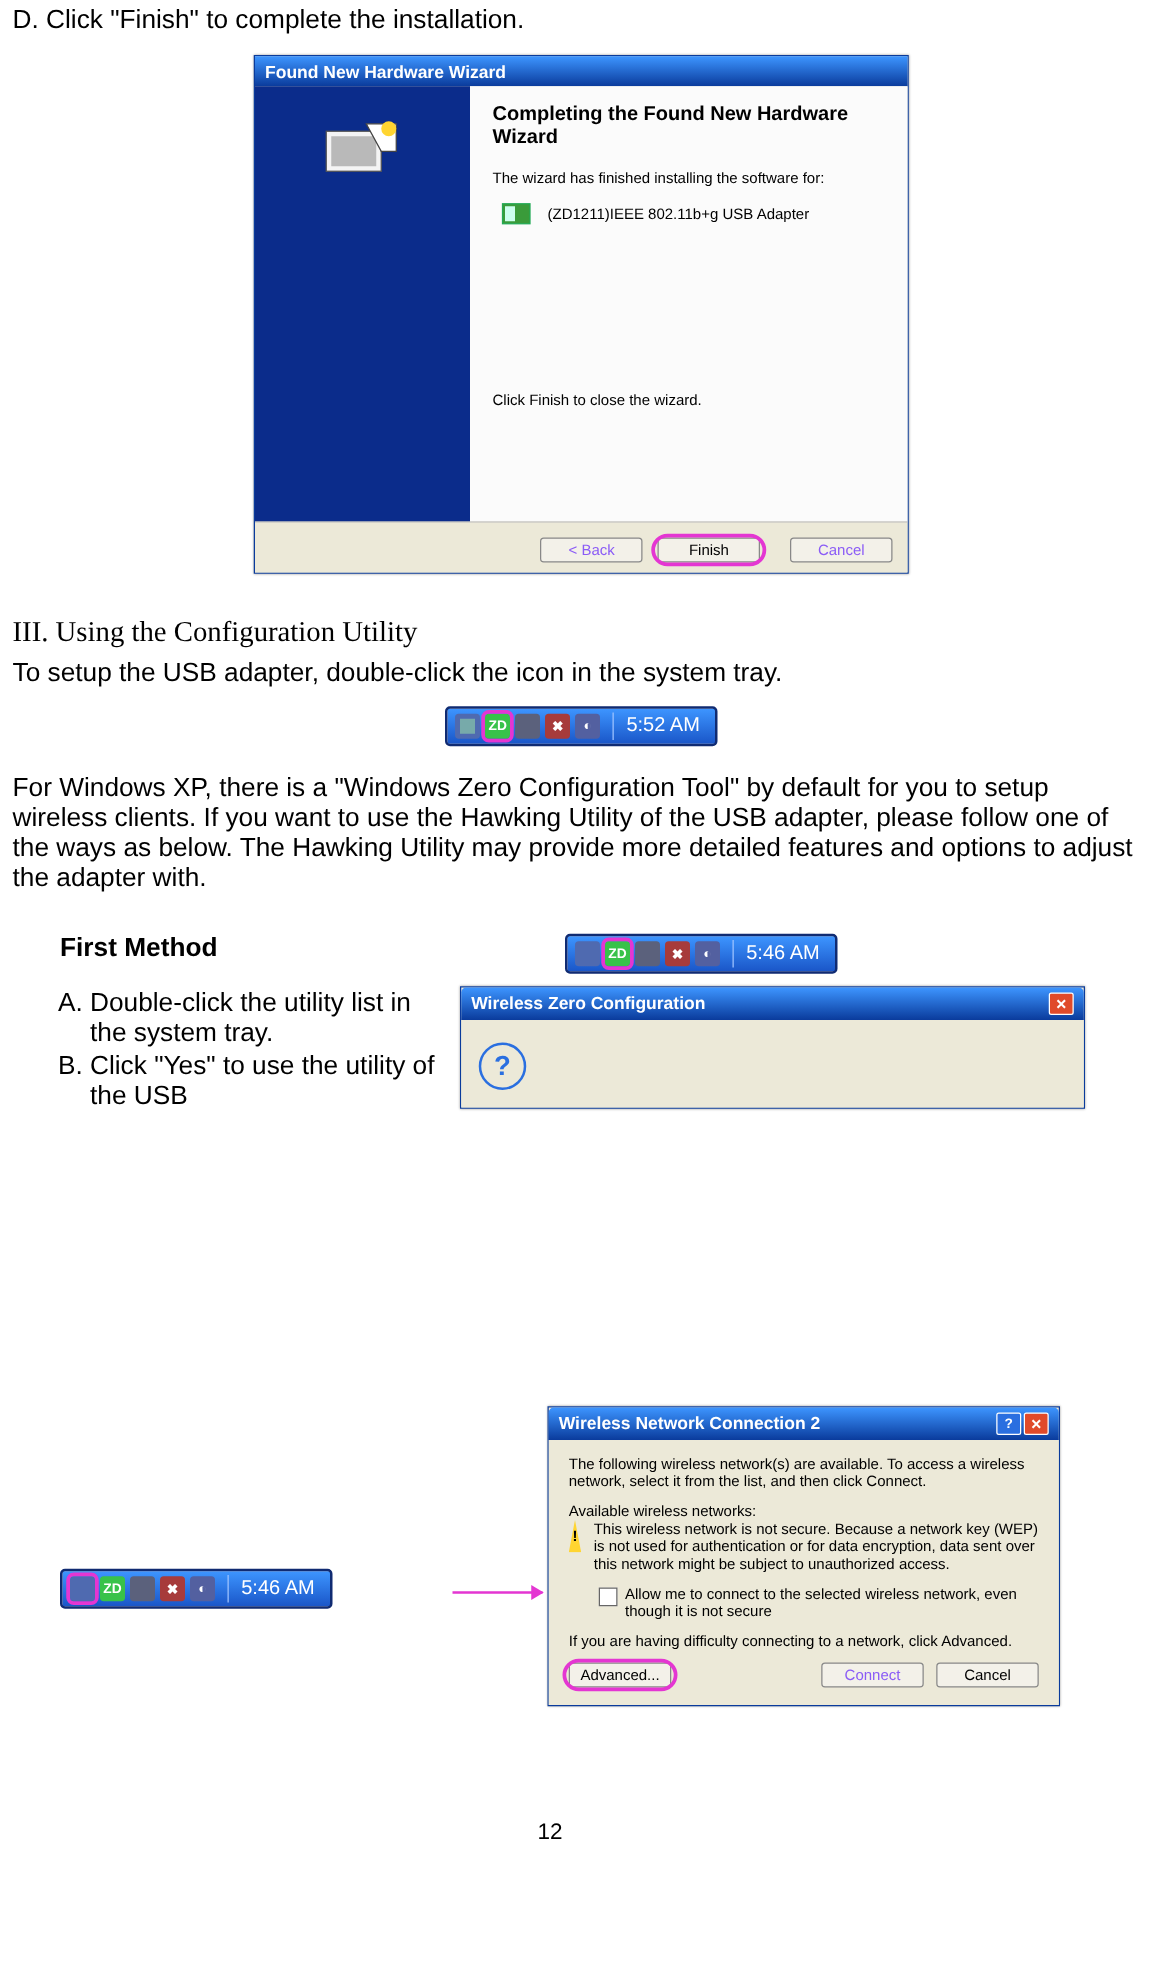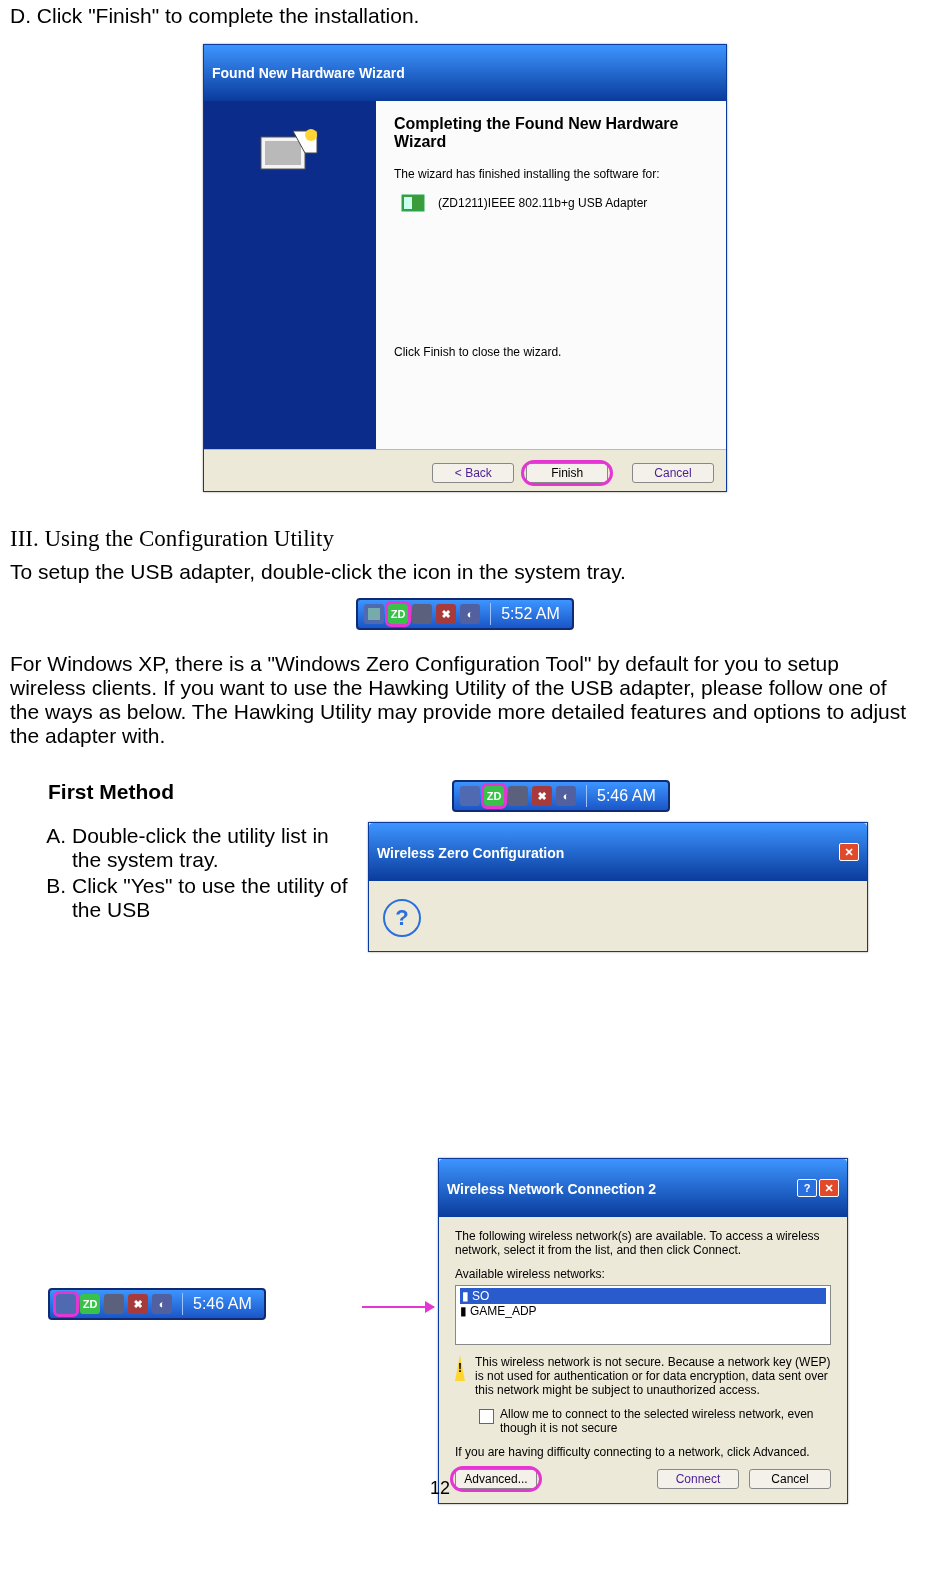--- a/index.html
+++ b/index.html
@@ -7,28 +7,28 @@
 .step{margin:0 0 10px 0}
 .center{text-align:center}
 .section-h{margin:22px 0 8px 0;font-size:23px}
 .fm-block{margin:18px 0 0 38px;max-width:300px}
 .fm-title{font-weight:bold;margin-bottom:20px}
 .fm-list{padding-left:24px;margin:0}
 .fm-list li{margin-bottom:2px}
 
 
 .xp-window{border:1px solid #0a3b9c;background:#ece9d8;display:inline-block;text-align:left;box-shadow:0 0 2px rgba(0,0,0,.4)}
-.xp-title{background:linear-gradient(#3d95ff,#0a3b9c);color:#fff;font-weight:bold;font-size:14px;padding:20px 8px;display:flex;align-items:flex-end;border-radius:4px 4px 0 0}
+.xp-title{background:linear-gradient(#3d95ff,#0a3b9c);color:#fff;font-weight:bold;font-size:14px;padding:4px 8px;display:flex;align-items:flex-start;border-radius:4px 4px 0 0}
 .xp-title.flat{border-radius:0}
 .xp-title-icons{margin-left:auto;display:flex;gap:2px}
 .ic-sq{width:18px;height:16px;border:1px solid #fff;border-radius:2px;display:flex;align-items:center;justify-content:center;font-size:11px;font-weight:bold;color:#fff}
 .ic-help{background:#2a6fe0}
 .ic-close{background:#e04a2a}
 .xp-btn{display:inline-block;min-width:72px;padding:2px 4px;border:1px solid #888;border-radius:3px;background:#f3f1e9;text-align:center;font-size:12px}
-.xp-btn.disabled{color:#4c1d95}
+.xp-btn.disabled{color:#8b5cf6}
 .oval-hl{position:relative}
 .oval-hl::after{content:"";position:absolute;left:-6px;right:-6px;top:-4px;bottom:-4px;border:3px solid #e436d2;border-radius:18px;pointer-events:none}
 
 
 .wizard{width:522px;margin:6px auto 12px auto}
 .wiz-body{display:flex;height:348px}
 .wiz-left{width:172px;background:#0b2c8b;display:flex;align-items:flex-start;justify-content:center;padding-top:22px}
 .wiz-left svg{display:block}
 .wiz-right{flex:1;background:#fbfbfb;padding:14px 18px}
 .wiz-h1{font-weight:bold;font-size:16px;margin:0 0 16px 0}
@@ -70,21 +70,21 @@
 .chk-row{display:flex;align-items:flex-start;gap:6px;margin:6px 0 10px 24px}
 .chk{width:13px;height:13px;border:1px solid #666;background:#fff;flex:0 0 auto;margin-top:2px}
 .wnc-foot{display:flex;gap:10px;justify-content:space-between;margin-top:10px}
 
 .arrow-wrap{position:relative;margin-top:44px;height:380px}
 .arrow-wrap .tray{position:absolute;left:38px;top:130px}
 .arrow-line{position:absolute;left:352px;top:148px;width:72px;height:2px;background:#e436d2}
 .arrow-line::after{content:"";position:absolute;right:-1px;top:-5px;border-left:10px solid #e436d2;border-top:6px solid transparent;border-bottom:6px solid transparent}
 .arrow-wrap .wnc{position:absolute;left:428px;top:0}
 
-.pgnum{position:absolute;left:420px;top:320px;font-size:18px}
+.pgnum{position:absolute;left:420px;top:330px;font-size:18px}
 </style>
 </head>
 <body>
 
 <p class="step">D. Click "Finish" to complete the installation.</p>
 
 <div class="center">
   <div class="xp-window wizard">
     <div class="xp-title flat">
       <span>Found New Hardware Wizard</span>
@@ -198,24 +198,20 @@
     <div class="xp-title">
       <span>Wireless Network Connection 2</span>
       <span class="xp-title-icons">
         <span class="ic-sq ic-help">?</span>
         <span class="ic-sq ic-close">✕</span>
       </span>
     </div>
     <div class="wnc-body">
       <div>The following wireless network(s) are available. To access a wireless network, select it from the list, and then click Connect.</div>
       <div style="margin-top:10px">Available wireless networks:</div>
-      <div class="wnc-list">
-        <div class="sel">▮ <span>SO</span></div>
-        <div>▮ <span>GAME_ADP</span></div>
-      </div>
       <div class="warn-row">
         <div class="warn-tri">!</div>
         <div>This wireless network is not secure. Because a network key (WEP) is not used for authentication or for data encryption, data sent over this network might be subject to unauthorized access.</div>
       </div>
       <div class="chk-row">
         <span class="chk"></span>
         <span>Allow me to connect to the selected wireless network, even though it is not secure</span>
       </div>
       <div>If you are having difficulty connecting to a network, click Advanced.</div>
       <div class="wnc-foot">

